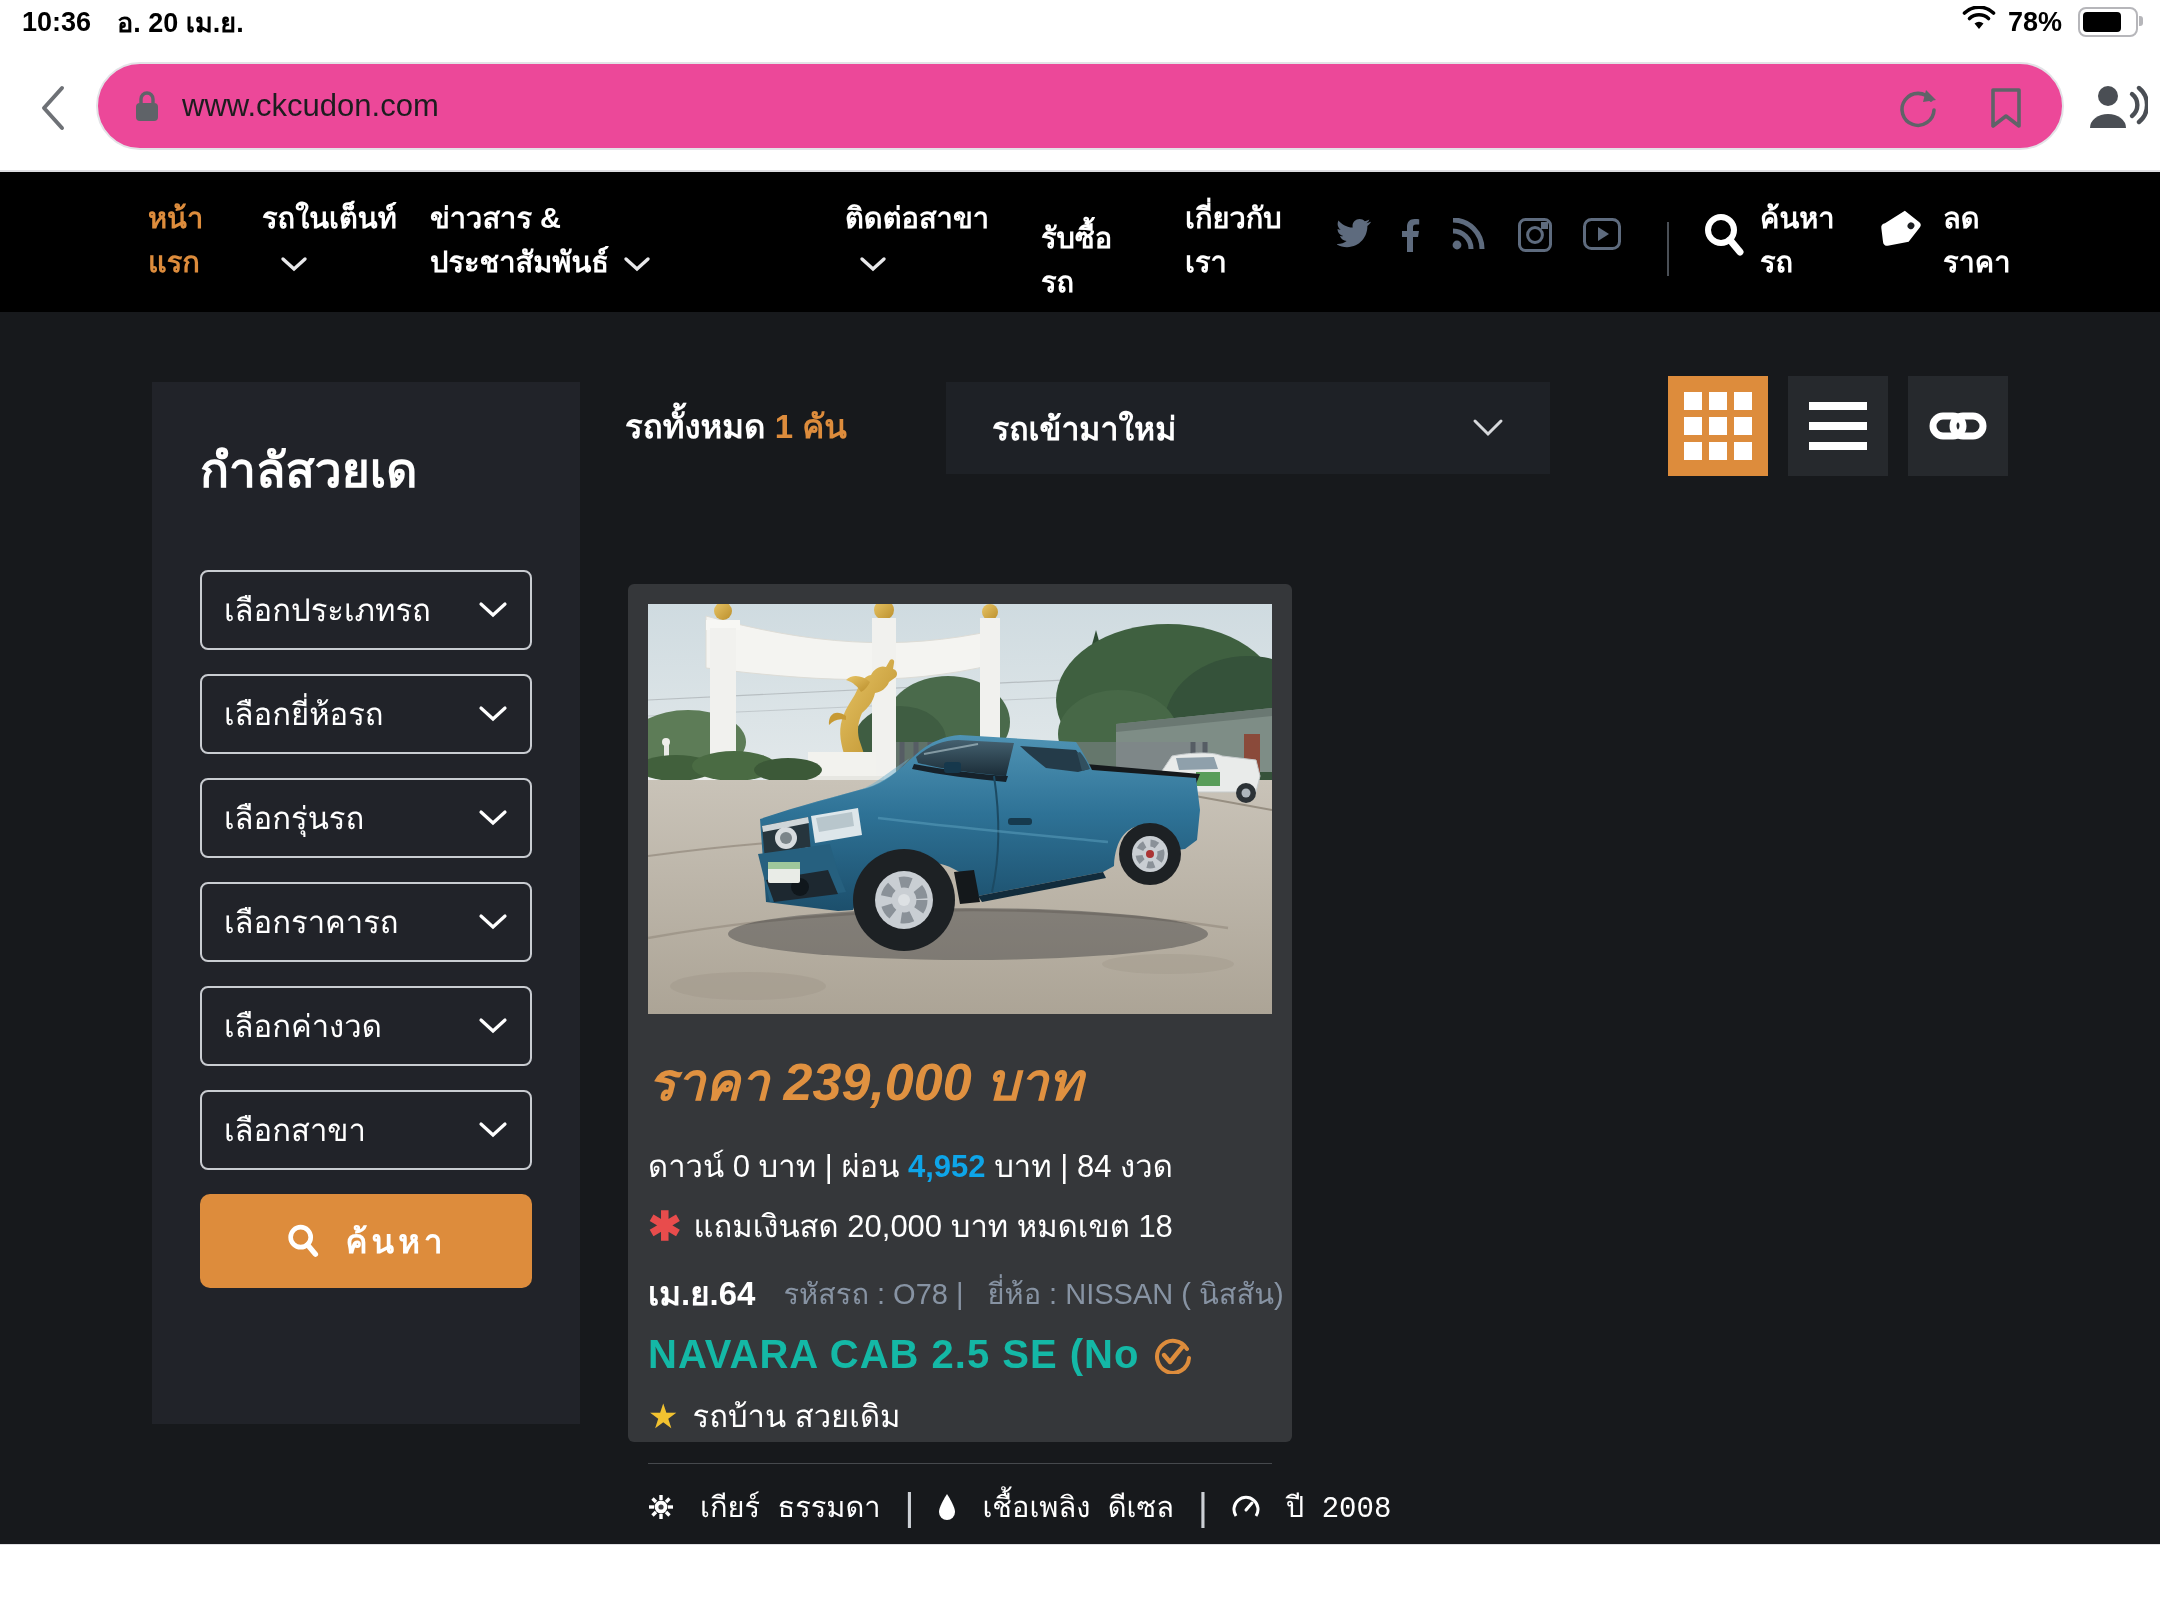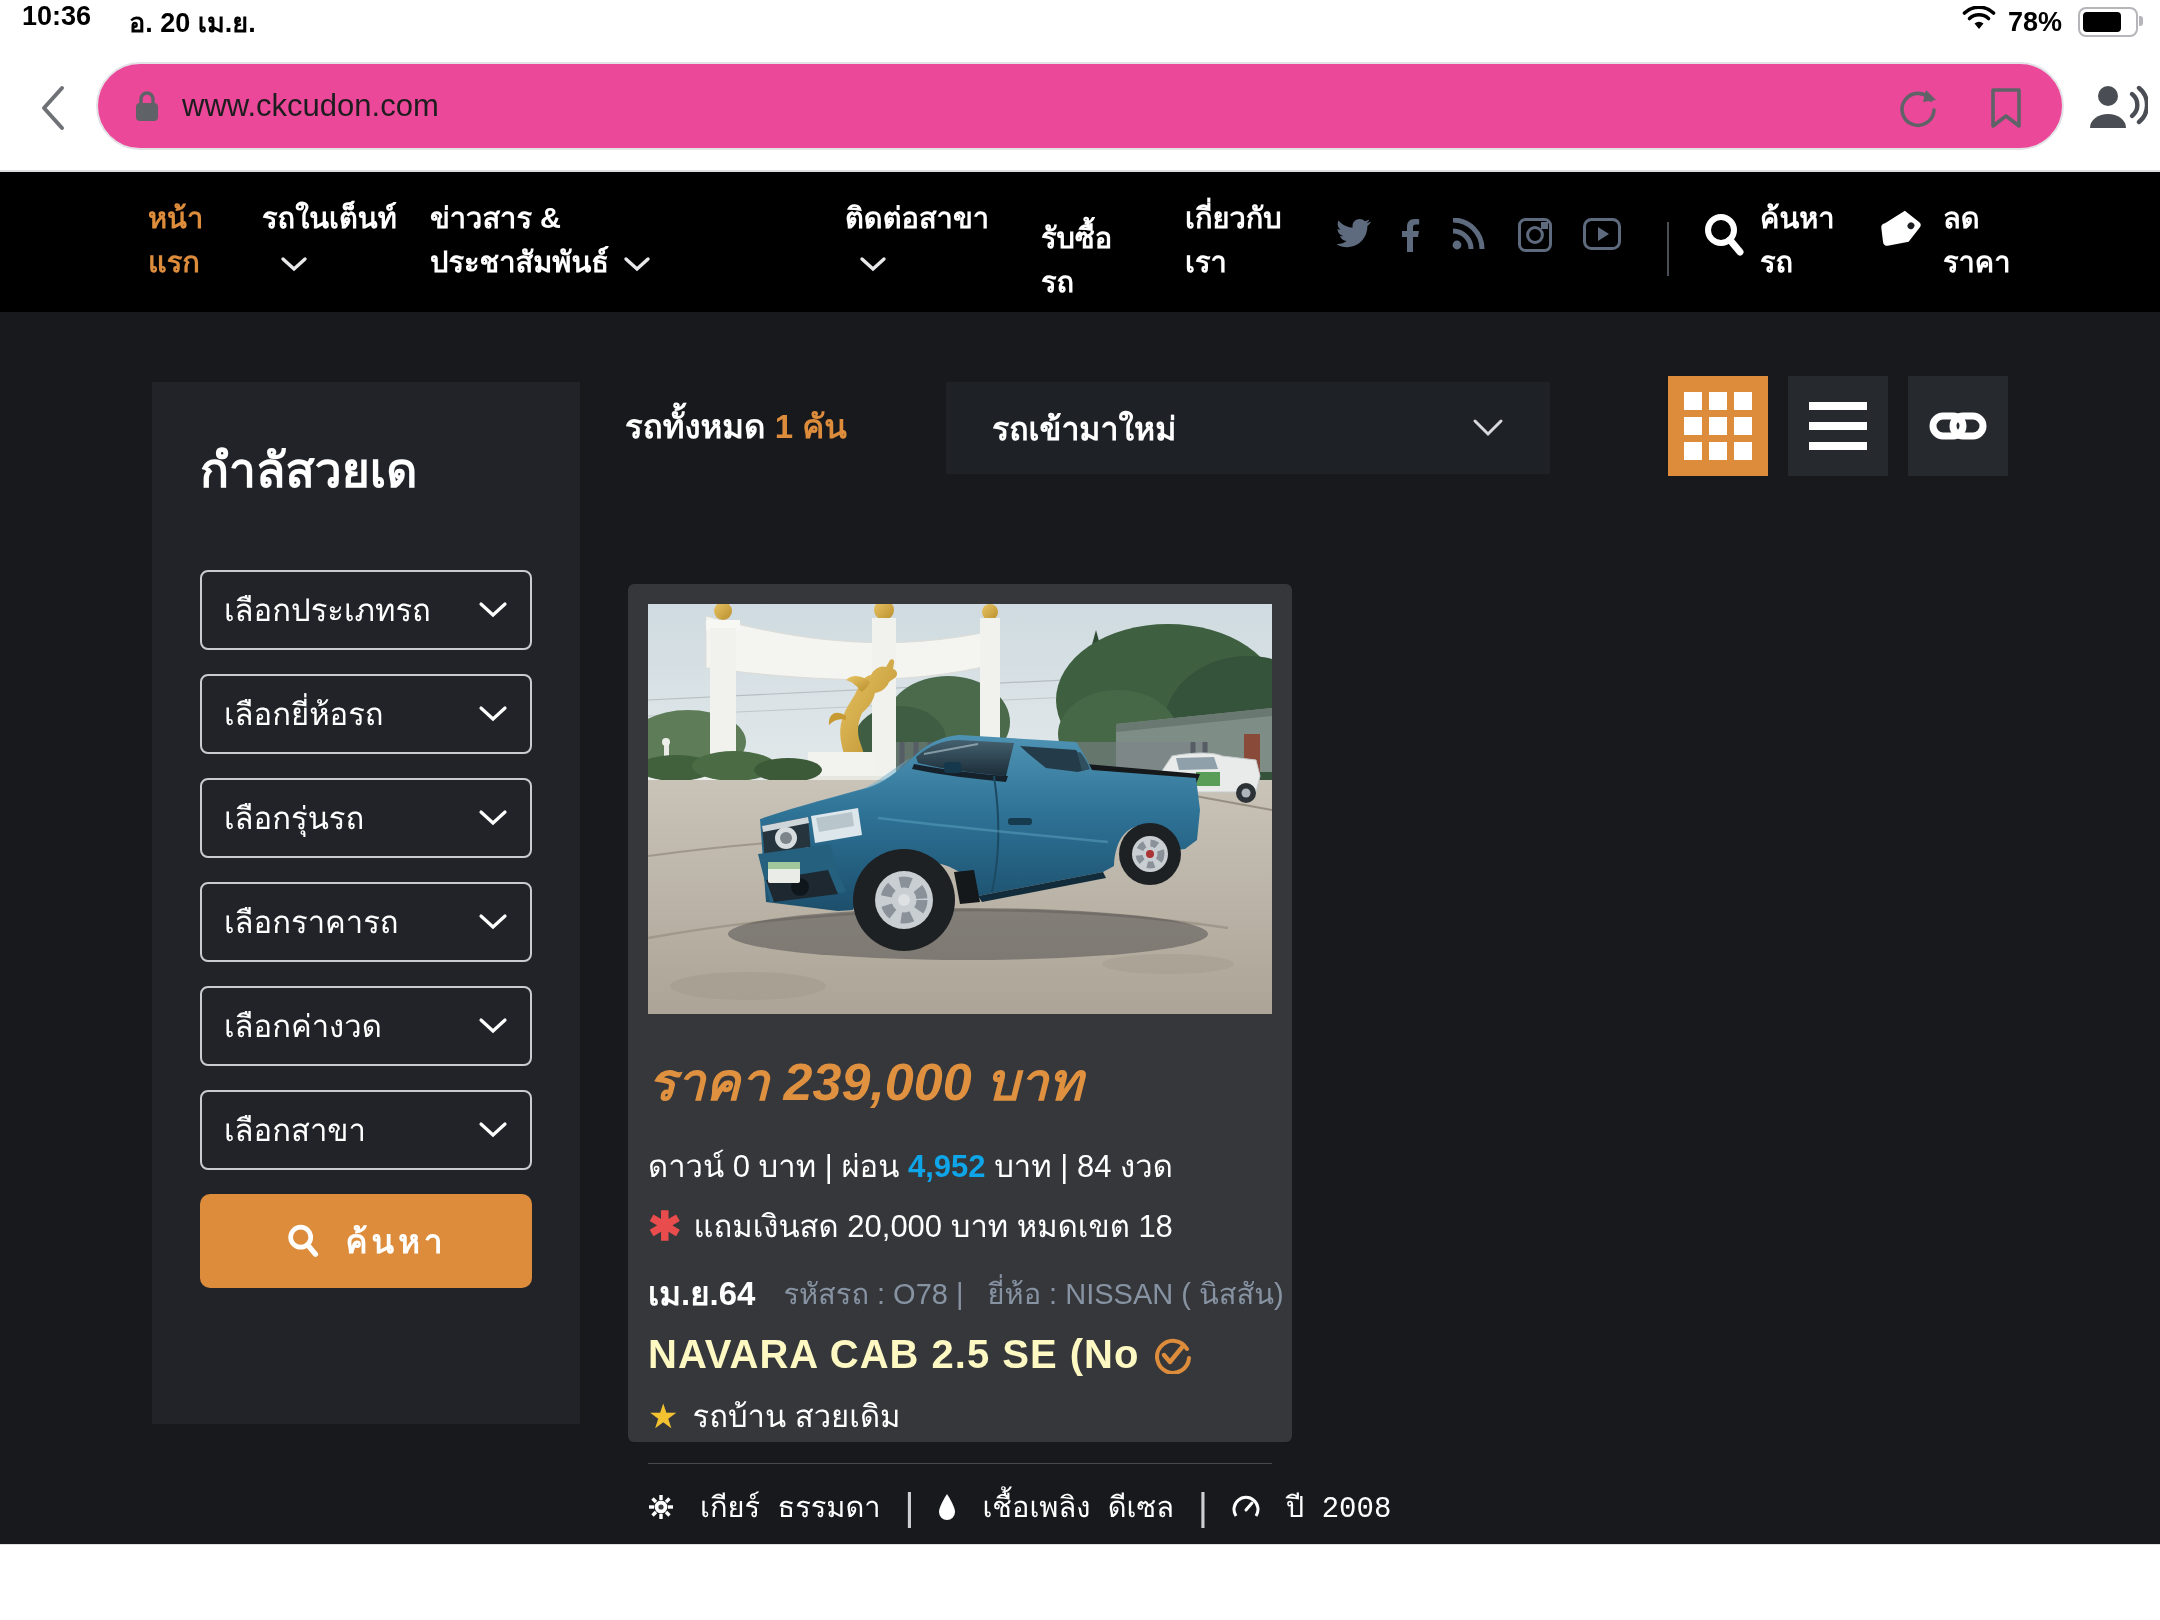--- a/index.html
+++ b/index.html
@@ -5,21 +5,21 @@
   html,body{margin:0;padding:0;background:#000;}
   .screen{position:relative;width:2160px;height:1620px;overflow:hidden;
           background:#17191c;font-family:"Liberation Sans",sans-serif;
           -webkit-font-smoothing:antialiased;}
   .abs{position:absolute;}
 
   
   .status-bar{left:0;top:0;width:2160px;height:44px;background:#fff;
               display:flex;align-items:center;justify-content:space-between;
               padding:0 22px;box-sizing:border-box;color:#000;font-size:27px;font-weight:600;}
-  .status-left{display:flex;gap:38px;}
+  .status-left{display:flex;gap:26px;align-items:center;}
   .status-right{display:flex;gap:12px;align-items:center;}
   .battery{width:56px;height:26px;border:2px solid #b6b6ba;border-radius:8px;position:relative;margin-left:4px;}
   .battery .fill{position:absolute;left:3px;top:3px;bottom:3px;width:38px;background:#000;border-radius:4px;}
   .battery .nub{position:absolute;right:-7px;top:7px;width:4px;height:10px;background:#b6b6ba;border-radius:0 3px 3px 0;}
 
   
   .url-row{left:0;top:44px;width:2160px;height:128px;background:#fff;border-bottom:2px solid #dddde1;box-sizing:border-box;}
   .url-pill{position:absolute;left:96px;top:18px;width:1968px;height:88px;border:2px solid #e3e3e7;
             border-radius:46px;background:#ec4899;display:flex;align-items:center;box-sizing:border-box;}
   .url-text{font-size:31px;color:#1d1d1f;margin-left:22px;}
@@ -61,21 +61,21 @@
   .card{left:628px;top:584px;width:664px;height:858px;background:#35373a;border-radius:6px;box-sizing:border-box;padding:20px;}
   .photo{width:624px;height:410px;display:block;}
   .price-line{margin-top:26px;color:#E09140;font-size:52px;font-weight:800;font-style:italic;white-space:nowrap;}
   .fin-line{margin-top:18px;color:#fff;font-size:31px;white-space:nowrap;}
   .fin-line b{color:#0ea5e9;font-weight:700;}
   .promo-line{margin-top:10px;color:#fff;font-size:31px;display:flex;align-items:center;gap:12px;white-space:nowrap;}
   .promo-mark{color:#E84C4C;font-size:40px;font-weight:700;line-height:31px;}
   .meta-line{margin-top:16px;display:flex;align-items:center;gap:12px;white-space:nowrap;}
   .meta-date{color:#fff;font-size:33px;font-weight:700;margin-right:4px;}
   .meta-mut{color:#8793A3;font-size:29px;}
-  .car-title{margin-top:12px;color:#fef9c3;font-size:40px;font-weight:800;letter-spacing:1px;display:flex;align-items:center;gap:14px;white-space:nowrap;}
+  .car-title{margin-top:12px;color:#14b8a6;font-size:40px;font-weight:800;letter-spacing:1px;display:flex;align-items:center;gap:14px;white-space:nowrap;}
   .sub-line{margin-top:14px;color:#fff;font-size:31px;display:flex;align-items:center;gap:14px;}
   .star{color:#F2C230;font-size:34px;}
   .specs{margin-top:22px;border-top:1px solid #46494d;padding-top:20px;display:flex;align-items:center;gap:24px;color:#fff;font-size:29px;white-space:nowrap;}
   .pipe{color:#ccd0d5;font-size:38px;font-weight:300;line-height:29px;}
   .spec-item{display:flex;align-items:center;gap:26px;font-family:Liberation Mono, monospace;}
 
   
   .tab-bar{left:0;top:1544px;width:2160px;height:76px;background:#fff;border-top:1px solid #e0e0e3;box-sizing:border-box;}
 </style>
 </head>

